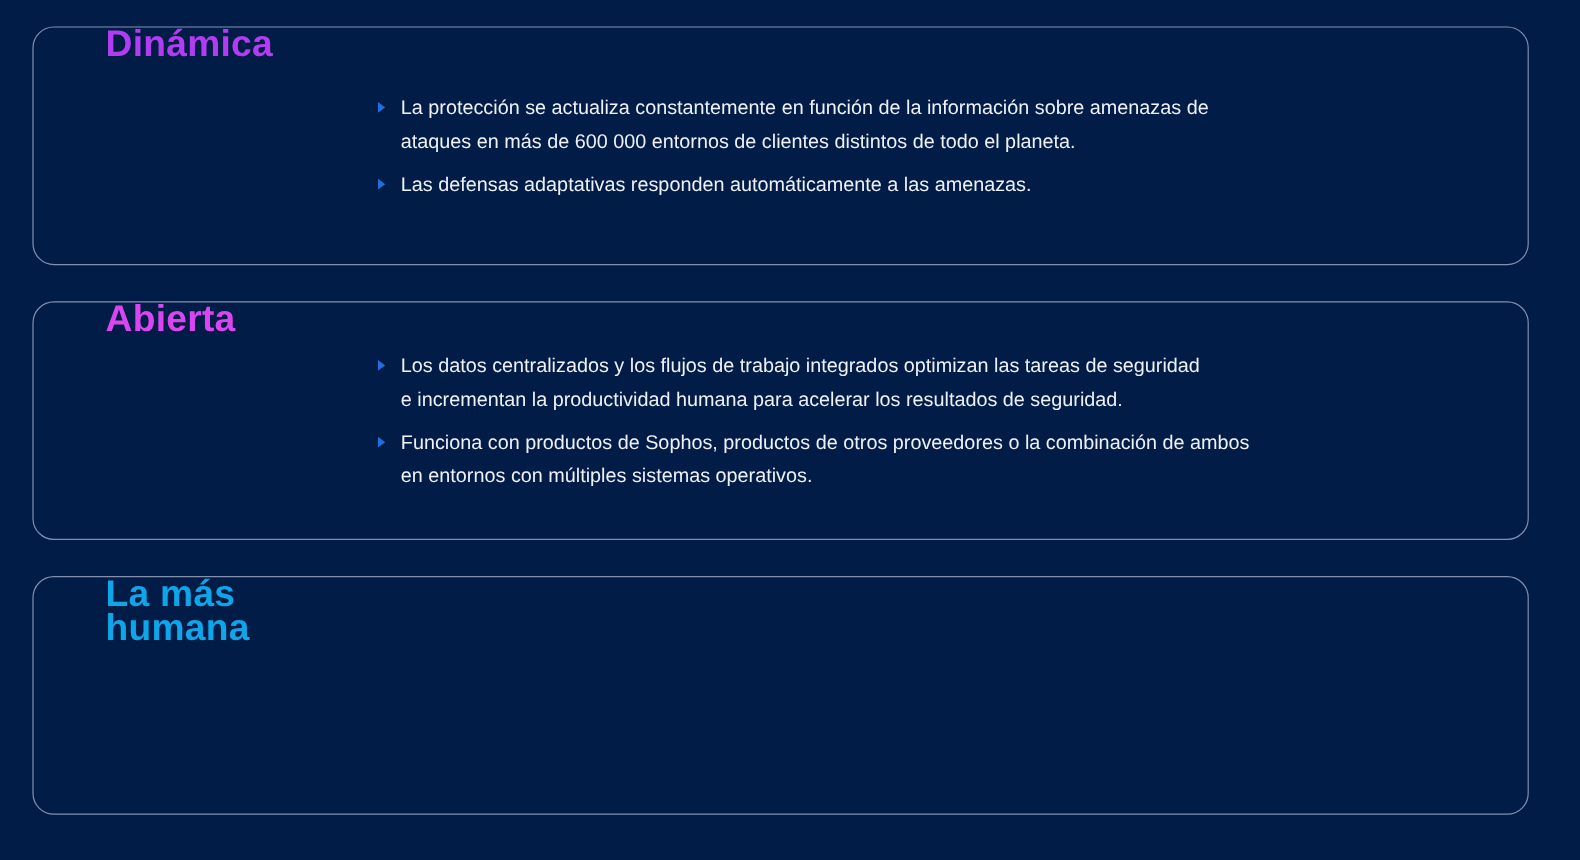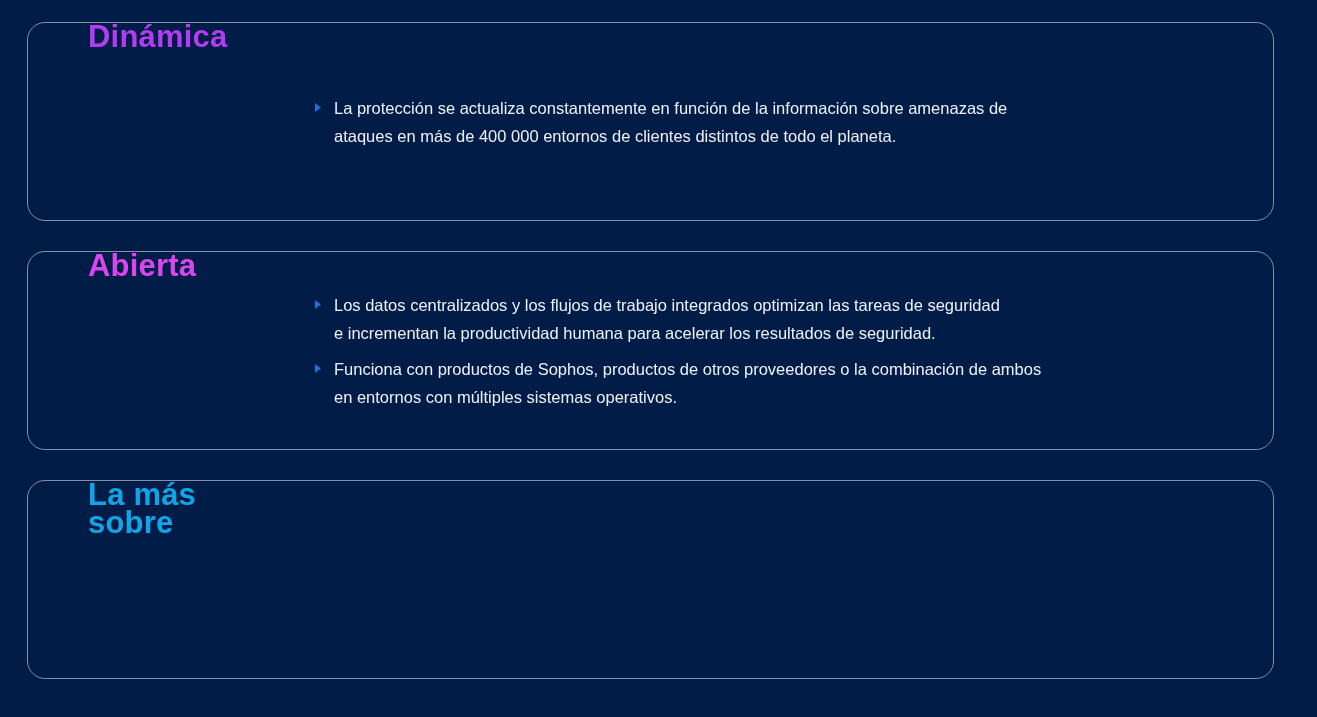--- a/index.html
+++ b/index.html
@@ -89,21 +89,29 @@
       <span>Dinámica</span>
     </h2>
     <ul class="bullets">
       <li class="bullet">
         <span class="bullet-icon">
           <svg width="6" height="9" viewBox="0 0 6 9">
               <path d="M0 0 L6 4.5 L0 9 Z" fill="#1f6fe0"></path>
             </svg>
         </span>
         <span class="bullet-text">La protección se actualiza constantemente en función de la información sobre amenazas de
-ataques en más de 400 000 entornos de clientes distintos de todo el planeta.</span>
+ataques en más de 600 000 entornos de clientes distintos de todo el planeta.</span>
+      </li>
+      <li class="bullet">
+        <span class="bullet-icon">
+          <svg width="6" height="9" viewBox="0 0 6 9">
+              <path d="M0 0 L6 4.5 L0 9 Z" fill="#1f6fe0"></path>
+            </svg>
+        </span>
+        <span class="bullet-text">Las defensas adaptativas responden automáticamente a las amenazas.</span>
       </li>
     </ul>
   </section>
 
   <section class="card card-2">
     <h2 class="card-title" style="color:#d946ef;">
       <span>Abierta</span>
     </h2>
     <ul class="bullets">
       <li class="bullet">
@@ -124,20 +132,20 @@
         <span class="bullet-text">Funciona con productos de Sophos, productos de otros proveedores o la combinación de ambos
 en entornos con múltiples sistemas operativos.</span>
       </li>
     </ul>
   </section>
 
   <section class="card card-3">
     <h2 class="card-title" style="color:#0ea5e9;">
       <span>
         <span>La más</span>
-        <span>sobre</span>
+        <span>humana</span>
       </span>
     </h2>
     <ul class="bullets">
     </ul>
   </section>
 
 </div>
 
 </body></html>

